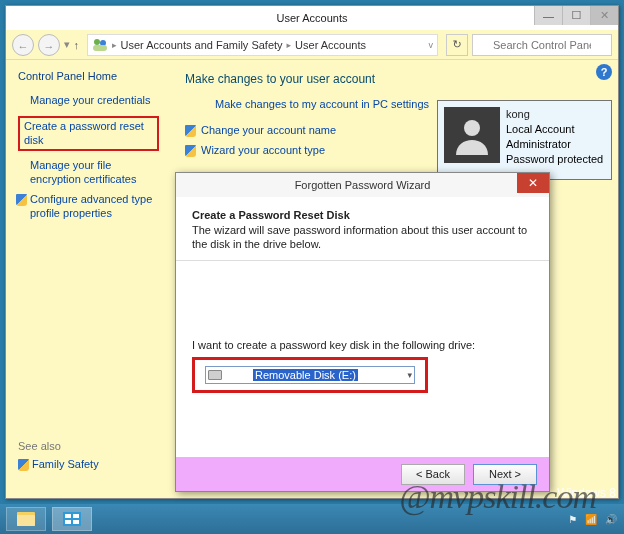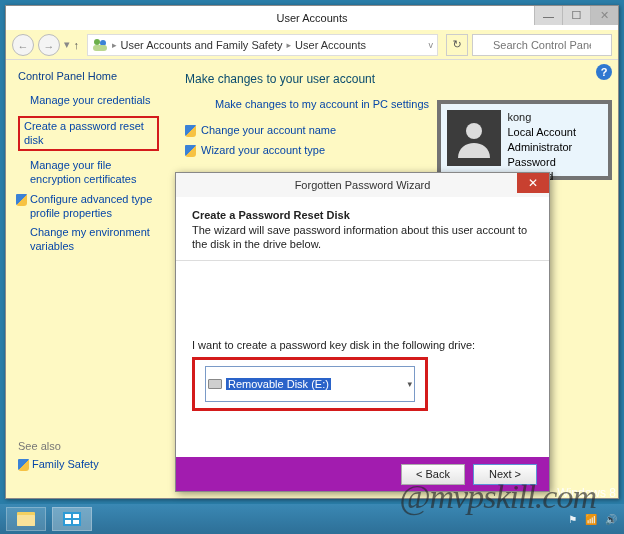--- a/index.html
+++ b/index.html
@@ -28,41 +28,41 @@
 .seealso { position:absolute; bottom:20px; left:12px; font-size:11px;}
 .seealso .hdr{color:#777;margin-bottom:6px;}
 .main { flex:1; padding: 12px 14px; font-size:11px; position:relative;}
 .main h1 { font-size:12px; font-weight:normal; color:#0a4c6e; margin-bottom:12px;}
 .mlink { color:#0646a8; display:block; margin:8px 0 8px 16px; position:relative;}
 .mlink.top { margin-left:30px; margin-bottom:14px;}
 .mlink.shield::before { content:""; position:absolute; left:-16px; top:1px; width:11px; height:12px; background:linear-gradient(135deg,#3b82d6 50%, #f6c244 50%); border-radius:1px 1px 3px 3px; }
 .help-icon { position:absolute; top:4px; right:6px; width:16px;height:16px;border-radius:50%;background:#2f78d0;color:#fff;display:flex;align-items:center;justify-content:center;font-size:11px;font-weight:bold;}
 
 
-.user-card { position:absolute; right:6px; top:94px; width:175px; height:80px; border:4px solid #737373; background:#eaf5fc; display:flex; padding:6px; gap:6px; font-size:11px;}
+.user-card { position:absolute; right:6px; top:94px; width:175px; height:80px; border:1px solid #737373; background:#eaf5fc; display:flex; padding:6px; gap:6px; font-size:11px;}
 .avatar { width:56px;height:56px;background:#3c3c3c;display:flex;align-items:center;justify-content:center;}
 .avatar svg { width:40px;height:40px;fill:#dcdcdc;}
 .uinfo .uname { font-weight:normal; color:#222;}
 .uinfo div { line-height:1.35;}
 
 
 .dialog { position:absolute; left:175px; top:172px; width:375px; height:320px; background:#f1f1f1; border:1px solid #888; box-shadow:2px 2px 8px rgba(0,0,0,.4);}
 .dlg-title { height:24px; background:#f6f6f6; display:flex; align-items:center; justify-content:center; font-size:11px; color:#333; position:relative;}
 .dlg-close { position:absolute; right:0; top:0; width:32px; height:20px; background:#c84030; color:#fff; display:flex;align-items:center;justify-content:center;font-size:12px;}
 .dlg-body { background:#fff; margin:0; height:260px; padding:12px 16px; font-size:11px; color:#222;}
 .dlg-body h3 { font-size:11px; font-weight:bold; margin-bottom:2px;}
 .dlg-body .desc { margin-bottom:8px; line-height:1.3;}
 .dlg-body .sep { border-top:1px solid #ddd; margin:8px -16px;}
 .drive-label { margin-top:78px; margin-bottom:6px;}
 .drive-row { border:3px solid #d41b1b; padding:6px 10px; display:inline-block;}
-.drive-select { width:210px; height:36px; border:1px solid #7a9ac7; background:#fff; display:flex; align-items:center; font-size:11px; padding:0 2px; position:relative;}
+.drive-select { width:210px; height:18px; border:1px solid #7a9ac7; background:#fff; display:flex; align-items:center; font-size:11px; padding:0 2px; position:relative;gap:27px;}
 .drive-select .drv-ico { width:14px;height:10px;background:#cfcfcf;border:1px solid #888;margin-right:4px;display:inline-block;border-radius:1px;}
 .drive-select .sel-txt { background:#2a63c9;color:#fff; padding:0 2px;}
 .drive-select .chev { position:absolute; right:2px; color:#555; font-size:9px;}
-.dlg-btns { height:34px; display:flex; align-items:center; justify-content:flex-end; gap:8px; padding:0 12px; background:#a21caf;}
+.dlg-btns { height:34px; display:flex; align-items:center; justify-content:flex-end; gap:8px; padding:0 12px; background:#f0abfc;}
 .btn { min-width:64px; height:21px; border:1px solid #aaa; background:linear-gradient(#fdfdfd,#e5e5e5); font-size:11px; display:flex;align-items:center;justify-content:center; padding:0 8px; color:#222;}
 
 
 .taskbar { position:absolute; bottom:0; left:0; right:0; height:30px; background:linear-gradient(#3a88b4,#2d6f97); display:flex; align-items:center; padding:0 6px; gap:6px;}
 .tb-item { width:40px;height:24px;background:rgba(255,255,255,.15);border:1px solid rgba(255,255,255,.25);display:flex;align-items:center;justify-content:center;}
 .tray { margin-left:auto; display:flex; gap:8px; color:#fff; font-size:10px; align-items:center;}
 .tray span{opacity:.9;}
 
 
 .watermark { position:absolute; right:28px; bottom:18px; font-size:34px; font-style:italic; color:rgba(40,40,40,.65); font-family:Georgia,serif; letter-spacing:-1px; pointer-events:none;}
@@ -104,21 +104,20 @@
 
   <div class="content">
     <div class="sidebar">
       <span class="home-link">Control Panel Home</span>
       <div class="side-item">Manage your credentials</div>
       <span class="side-highlight">
         <span class="side-item" style="margin:0;">Create a password reset disk</span>
       </span>
       <div class="side-item">Manage your file encryption certificates</div>
       <div class="side-item shield">Configure advanced type profile properties</div>
-      <div class="side-item">Change my environment variables</div>
       <div class="seealso">
         <div class="hdr">See also</div>
         <div class="side-item shield" style="margin-left:14px;">Family Safety</div>
       </div>
     </div>
 
     <div class="main">
       <div class="help-icon">?</div>
       <h1>Make changes to your user account</h1>
       <span class="mlink top">Make changes to my account in PC settings</span>

